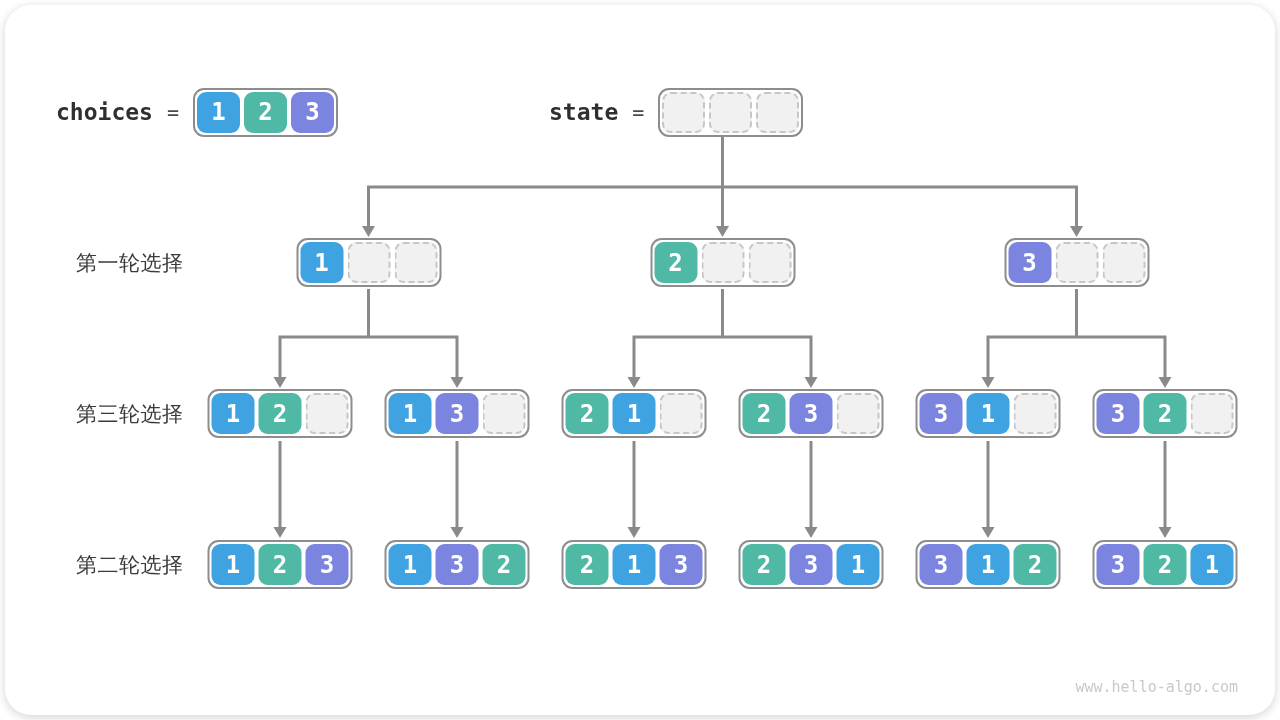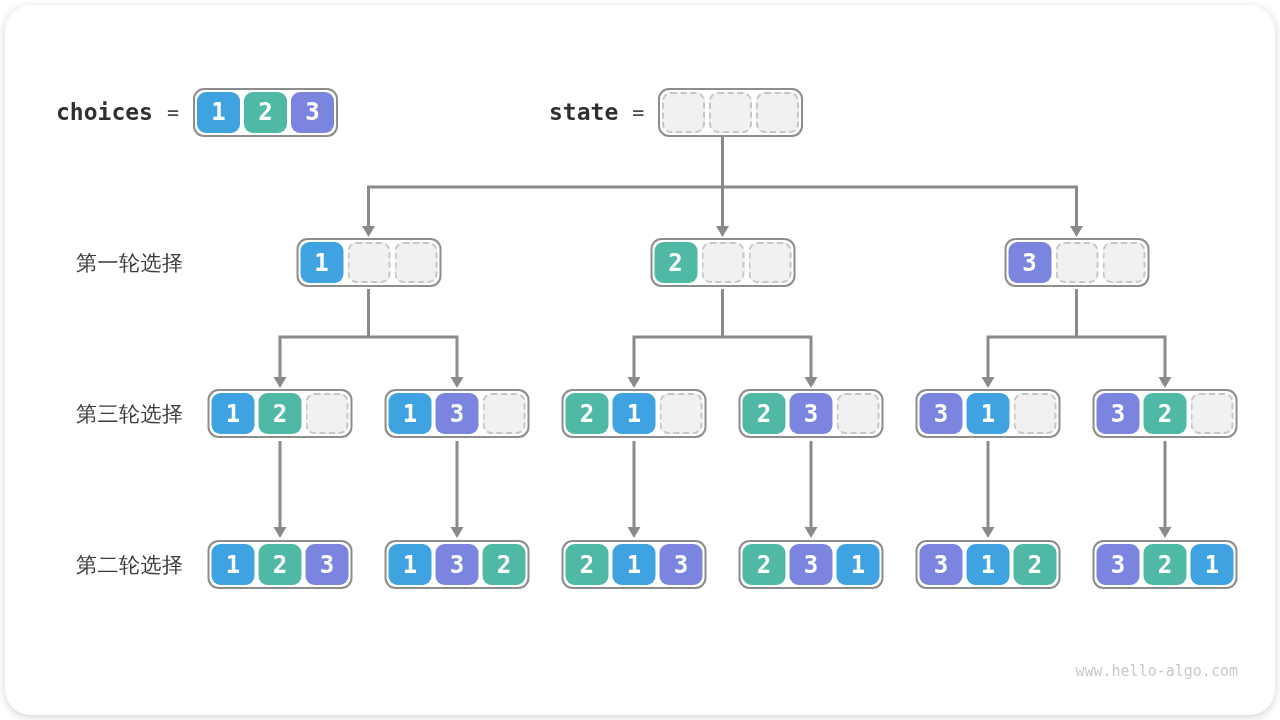--- a/index.html
+++ b/index.html
@@ -38,21 +38,21 @@
     width:43px;height:41px;border-radius:9px;box-sizing:border-box;
     display:flex;align-items:center;justify-content:center;
     font-family:"DejaVu Sans Mono","Liberation Mono",monospace;
     font-weight:bold;font-size:24px;color:#ffffff;
   }
   .cell.empty{
     background:var(--empty-fill);
     border:2px dashed var(--empty-dash);
   }
   .watermark{
-    position:absolute;right:42px;bottom:40px;
+    position:absolute;right:42px;bottom:24px;
     font-family:"DejaVu Sans Mono","Liberation Mono",monospace;
     font-size:15px;color:#c9c9c9;
   }
 </style>
 </head>
 <body style="--empty-fill: #F1F1F1; --empty-dash: #C6C6C6; --box-border: #8D8D8D;">
 
 <div class="card"></div>
 
 <svg id="connectors" width="1280" height="720" aria-hidden="true">

